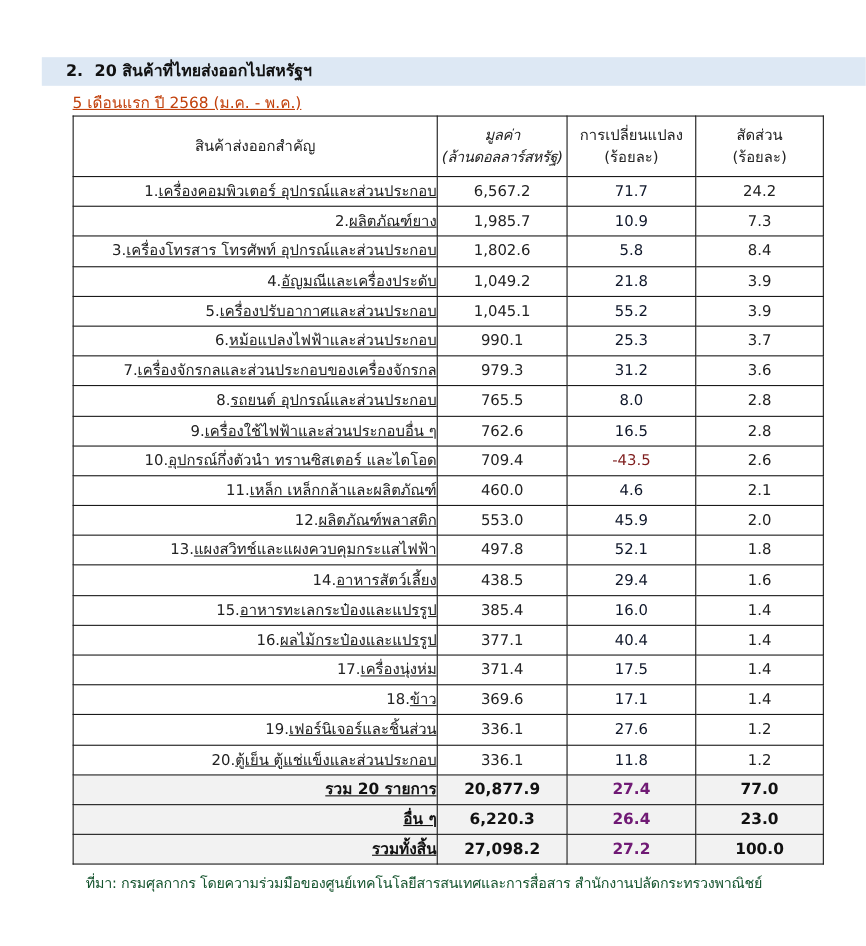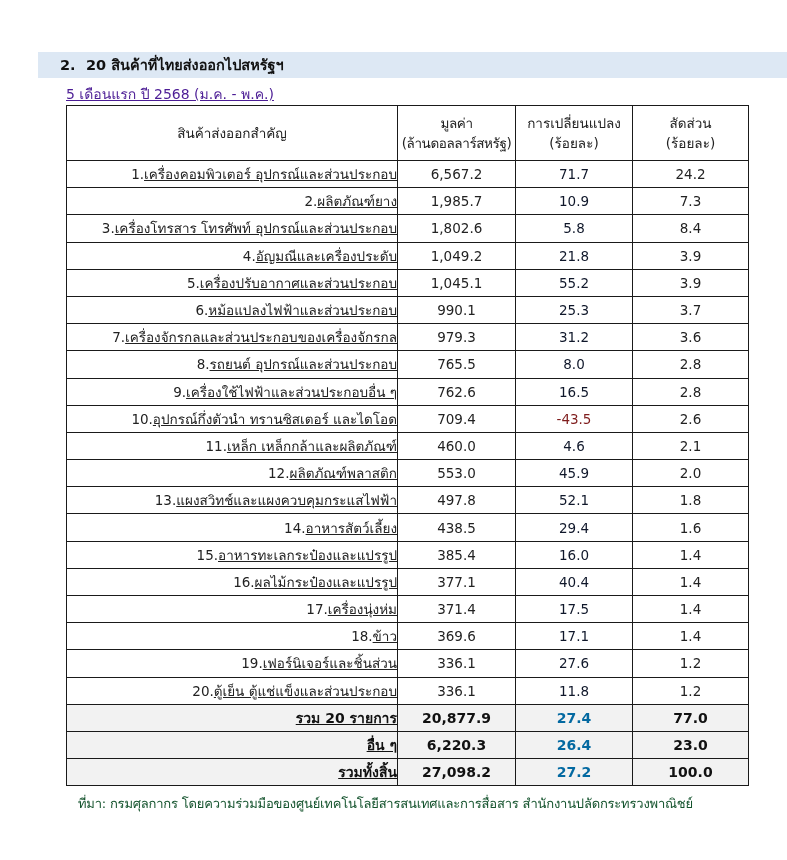--- a/index.html
+++ b/index.html
@@ -11,47 +11,47 @@
   .section-bar {
     position: absolute; left: 38px; top: 52px; width: 757px; height: 26px;
     background: #dde8f4;
     font-size: 14.5px; font-weight: bold; color: #111111;
     line-height: 26px; box-sizing: border-box; padding-left: 22px;
     white-space: nowrap;
   }
   .section-bar .num { display: inline-block; width: 26px; }
   .subtitle {
     position: absolute; left: 66px; top: 84px;
-    font-size: 14px; color: #4c1d95; text-decoration: underline;
+    font-size: 14px; color: #c2410c; text-decoration: underline;
     white-space: nowrap; line-height: 20px;
   }
   table.exports {
     position: absolute; left: 66px; top: 105px;
     width: 682px; border-collapse: collapse; table-layout: fixed;
     font-size: 13.5px;
   }
   table.exports th, table.exports td {
     border: 1px solid #1a1a1a; padding: 0; white-space: nowrap; overflow: hidden;
   }
   table.exports th {
     font-weight: normal; height: 54px; vertical-align: middle;
     text-align: center; line-height: 20px; font-size: 13.5px; color: #222;
   }
   th.col-name { vertical-align: top; padding-top: 8px; }
-  th.col-value { font-size: 12.5px; letter-spacing: -0.4px; }
+  th.col-value { font-size: 12.5px; letter-spacing: -0.4px; font-style: italic; }
   table.exports td { height: 26.2px; line-height: 26px; }
   td.name { text-align: right; padding-left: 8px; text-decoration: underline; }
   td.name .idx { display: inline-block; width: 28px; }
   td.name .idx.wide { width: 22px; }
   td.num { text-align: center; }
   td.chg.pos { color: #0f172a; }
   td.chg.neg { color: #7f1d1d; }
   tr.summary td { background: #f2f2f2; font-weight: bold; font-size: 14px; color: #111; }
   tr.summary td.name { padding-left: 13px; }
-  tr.summary td.chg { color: #0369a1; }
+  tr.summary td.chg { color: #701a75; }
   .source {
     position: absolute; left: 66px; top: 794px;
     font-size: 13px; color: #14532d; white-space: nowrap; line-height: 20px;
     letter-spacing: -0.2px;
     margin-left: 12px;
   }
 </style>
 </head>
 <body>
 

